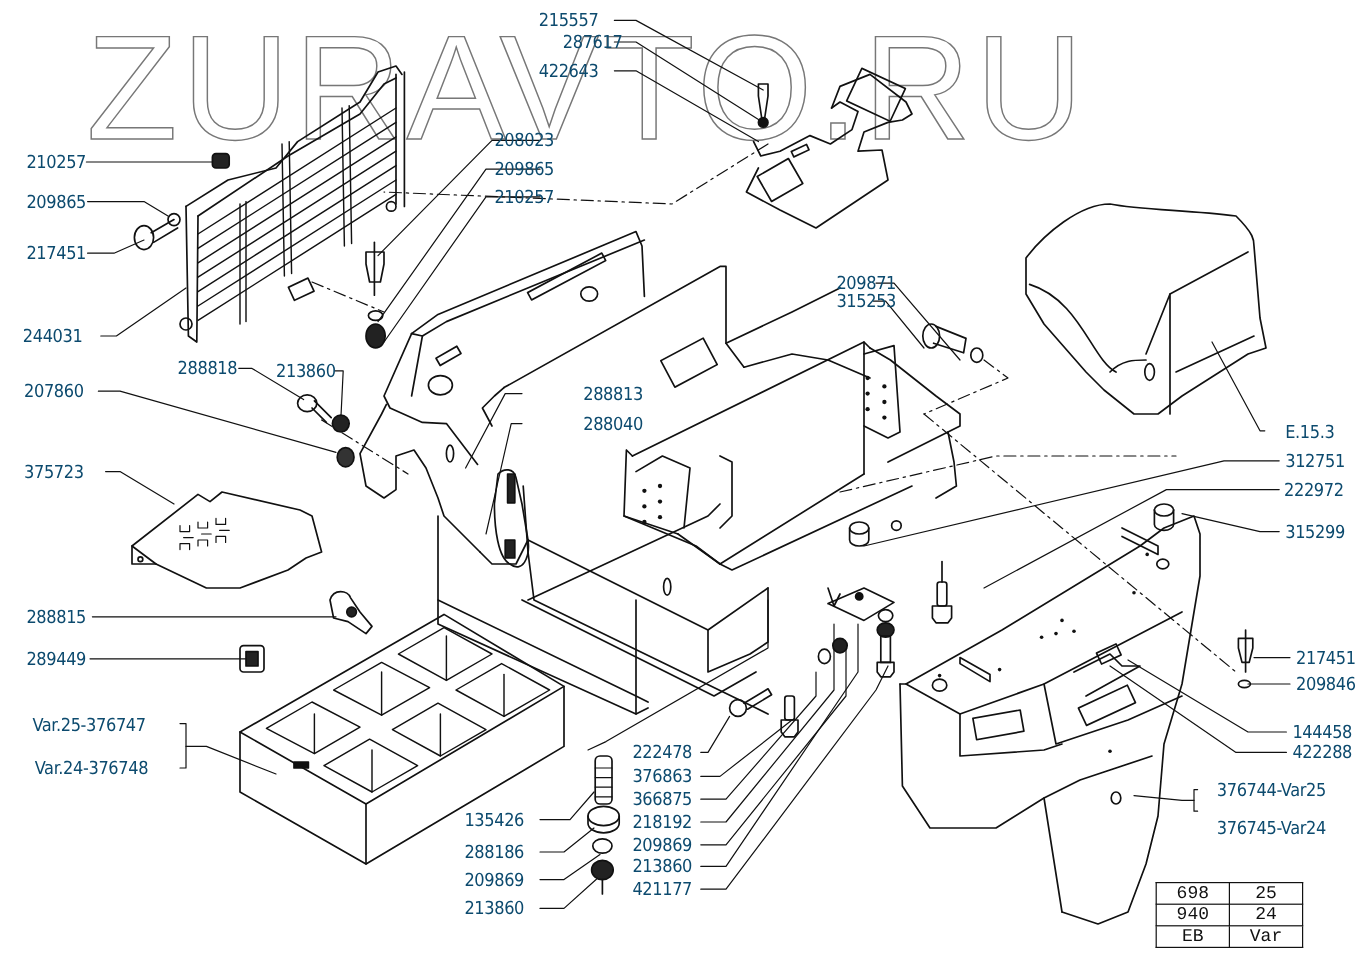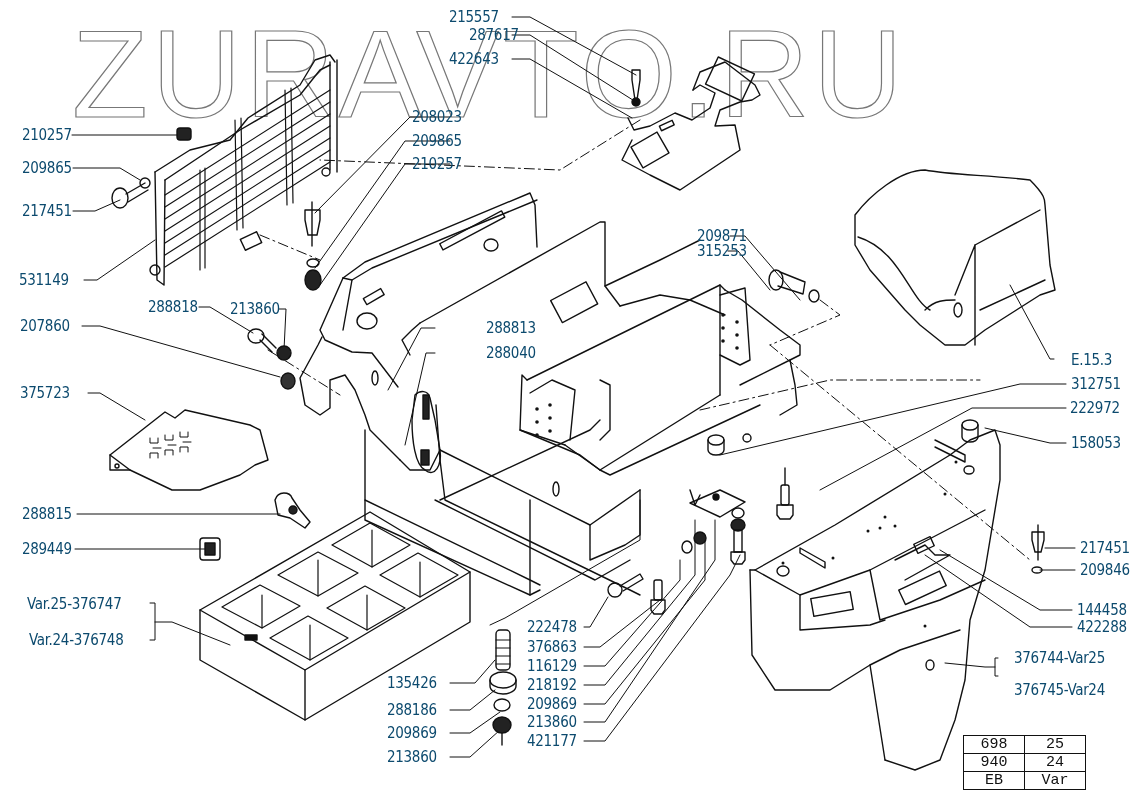--- a/index.html
+++ b/index.html
@@ -351,56 +351,56 @@
     </g>
   </svg>
 
   <div class="lbl" style="left:449px;top:9px">215557</div>
   <div class="lbl" style="left:469px;top:27px">287617</div>
   <div class="lbl" style="left:449px;top:51px">422643</div>
 
   <div class="lbl" style="left:22px;top:127px">210257</div>
   <div class="lbl" style="left:22px;top:160px">209865</div>
   <div class="lbl" style="left:22px;top:203px">217451</div>
-  <div class="lbl" style="left:19px;top:272px">531149</div>
+  <div class="lbl" style="left:19px;top:272px">244031</div>
 
   <div class="lbl" style="left:412px;top:109px">208023</div>
   <div class="lbl" style="left:412px;top:133px">209865</div>
   <div class="lbl" style="left:412px;top:156px">210257</div>
 
   <div class="lbl" style="left:148px;top:299px">288818</div>
   <div class="lbl" style="left:230px;top:301px">213860</div>
   <div class="lbl" style="left:20px;top:318px">207860</div>
   <div class="lbl" style="left:20px;top:385px">375723</div>
 
   <div class="lbl" style="left:486px;top:320px">288813</div>
   <div class="lbl" style="left:486px;top:345px">288040</div>
 
   <div class="lbl" style="left:697px;top:228px">209871</div>
   <div class="lbl" style="left:697px;top:243px">315253</div>
   <div class="lbl" style="left:1071px;top:352px">E.15.3</div>
   <div class="lbl" style="left:1071px;top:376px">312751</div>
   <div class="lbl" style="left:1070px;top:400px">222972</div>
-  <div class="lbl" style="left:1071px;top:435px">158053</div>
+  <div class="lbl" style="left:1071px;top:435px">315299</div>
 
   <div class="lbl" style="left:22px;top:506px">288815</div>
   <div class="lbl" style="left:22px;top:541px">289449</div>
   <div class="lbl" style="left:27px;top:596px">Var.25-376747</div>
   <div class="lbl" style="left:29px;top:632px">Var.24-376748</div>
 
   <div class="lbl" style="left:1080px;top:540px">217451</div>
   <div class="lbl" style="left:1080px;top:562px">209846</div>
   <div class="lbl" style="left:1077px;top:602px">144458</div>
   <div class="lbl" style="left:1077px;top:619px">422288</div>
   <div class="lbl" style="left:1014px;top:650px">376744-Var25</div>
   <div class="lbl" style="left:1014px;top:682px">376745-Var24</div>
 
   <div class="lbl" style="left:527px;top:619px">222478</div>
   <div class="lbl" style="left:527px;top:639px">376863</div>
-  <div class="lbl" style="left:527px;top:658px">116129</div>
+  <div class="lbl" style="left:527px;top:658px">366875</div>
   <div class="lbl" style="left:527px;top:677px">218192</div>
   <div class="lbl" style="left:527px;top:696px">209869</div>
   <div class="lbl" style="left:527px;top:714px">213860</div>
   <div class="lbl" style="left:527px;top:733px">421177</div>
 
   <div class="lbl" style="left:387px;top:675px">135426</div>
   <div class="lbl" style="left:387px;top:702px">288186</div>
   <div class="lbl" style="left:387px;top:725px">209869</div>
   <div class="lbl" style="left:387px;top:749px">213860</div>
 

